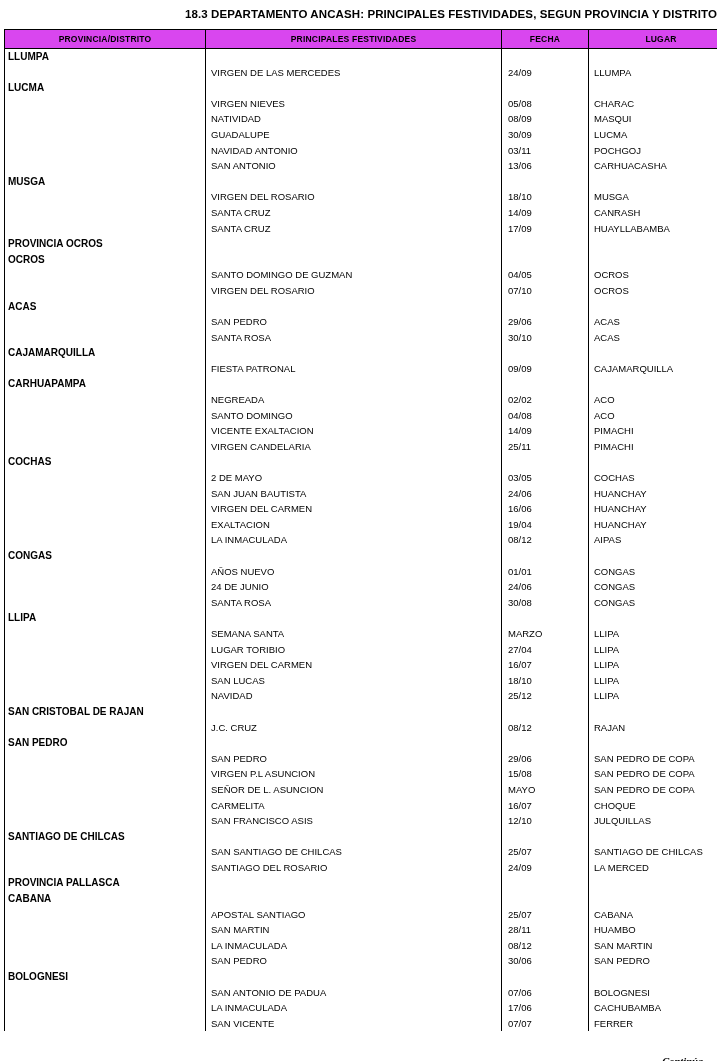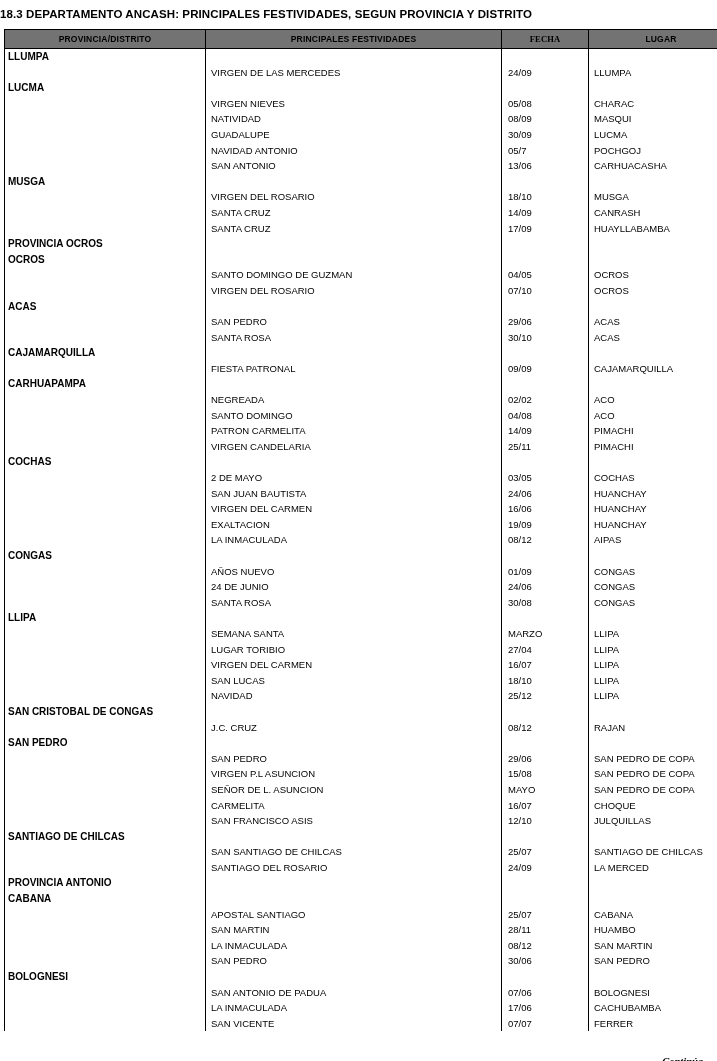--- a/index.html
+++ b/index.html
@@ -16,44 +16,44 @@
     overflow: hidden;
   }
   .page {
     width: 717px;
     height: 1061px;
     position: relative;
     box-sizing: border-box;
     padding: 0;
   }
   .doc-title {
-    text-align: left;
+    text-align: right;
     font-size: 11.5px;
     font-weight: bold;
     margin: 8px 0 9px 0;
     letter-spacing: 0.1px;
   }
   table.festividades {
     border-collapse: collapse;
     width: 709px;
     margin-left: 4px;
     table-layout: fixed;
   }
   table.festividades thead th {
-    background: #737373;
+    background: #d946ef;
     border: 1px solid #000000;
     font-size: 8.5px;
     font-weight: bold;
     text-align: center;
     padding: 4px 2px 4px 2px;
     letter-spacing: 0.2px;
   }
   .col-prov { width: 196px; }
   .col-fest { width: 291px; }
-  .col-fecha { width: 82px; font-family: Liberation Serif, serif; }
+  .col-fecha { width: 82px; }
   .col-lugar { width: 140px; }
 
   table.festividades tbody td {
     border-left: 1px solid #000000;
     border-right: 1px solid #000000;
     border-top: none;
     border-bottom: none;
     font-size: 9.5px;
     padding: 0;
     vertical-align: top;
@@ -188,21 +188,21 @@
           </td>
         </tr>
         <tr>
           <td>
             <div class="cellwrap prov"></div>
           </td>
           <td>
             <div class="cellwrap fest">NAVIDAD ANTONIO</div>
           </td>
           <td>
-            <div class="cellwrap fecha">05/7</div>
+            <div class="cellwrap fecha">03/11</div>
           </td>
           <td>
             <div class="cellwrap lugar">POCHGOJ</div>
           </td>
         </tr>
         <tr>
           <td>
             <div class="cellwrap prov"></div>
           </td>
           <td>
@@ -437,21 +437,21 @@
           </td>
           <td>
             <div class="cellwrap lugar">ACO</div>
           </td>
         </tr>
         <tr>
           <td>
             <div class="cellwrap prov"></div>
           </td>
           <td>
-            <div class="cellwrap fest">PATRON CARMELITA</div>
+            <div class="cellwrap fest">VICENTE EXALTACION</div>
           </td>
           <td>
             <div class="cellwrap fecha">14/09</div>
           </td>
           <td>
             <div class="cellwrap lugar">PIMACHI</div>
           </td>
         </tr>
         <tr>
           <td>
@@ -524,21 +524,21 @@
           </td>
         </tr>
         <tr>
           <td>
             <div class="cellwrap prov"></div>
           </td>
           <td>
             <div class="cellwrap fest">EXALTACION</div>
           </td>
           <td>
-            <div class="cellwrap fecha">19/09</div>
+            <div class="cellwrap fecha">19/04</div>
           </td>
           <td>
             <div class="cellwrap lugar">HUANCHAY</div>
           </td>
         </tr>
         <tr>
           <td>
             <div class="cellwrap prov"></div>
           </td>
           <td>
@@ -566,21 +566,21 @@
           </td>
         </tr>
         <tr>
           <td>
             <div class="cellwrap prov"></div>
           </td>
           <td>
             <div class="cellwrap fest">AÑOS NUEVO</div>
           </td>
           <td>
-            <div class="cellwrap fecha">01/09</div>
+            <div class="cellwrap fecha">01/01</div>
           </td>
           <td>
             <div class="cellwrap lugar">CONGAS</div>
           </td>
         </tr>
         <tr>
           <td>
             <div class="cellwrap prov"></div>
           </td>
           <td>
@@ -686,21 +686,21 @@
           </td>
           <td>
             <div class="cellwrap fecha">25/12</div>
           </td>
           <td>
             <div class="cellwrap lugar">LLIPA</div>
           </td>
         </tr>
         <tr>
           <td>
-            <div class="cellwrap prov">SAN CRISTOBAL DE CONGAS</div>
+            <div class="cellwrap prov">SAN CRISTOBAL DE RAJAN</div>
           </td>
           <td>
             <div class="cellwrap fest"></div>
           </td>
           <td>
             <div class="cellwrap fecha"></div>
           </td>
           <td>
             <div class="cellwrap lugar"></div>
           </td>
@@ -840,21 +840,21 @@
           </td>
           <td>
             <div class="cellwrap fecha">24/09</div>
           </td>
           <td>
             <div class="cellwrap lugar">LA MERCED</div>
           </td>
         </tr>
         <tr>
           <td>
-            <div class="cellwrap prov">PROVINCIA ANTONIO</div>
+            <div class="cellwrap prov">PROVINCIA PALLASCA</div>
           </td>
           <td>
             <div class="cellwrap fest"></div>
           </td>
           <td>
             <div class="cellwrap fecha"></div>
           </td>
           <td>
             <div class="cellwrap lugar"></div>
           </td>

